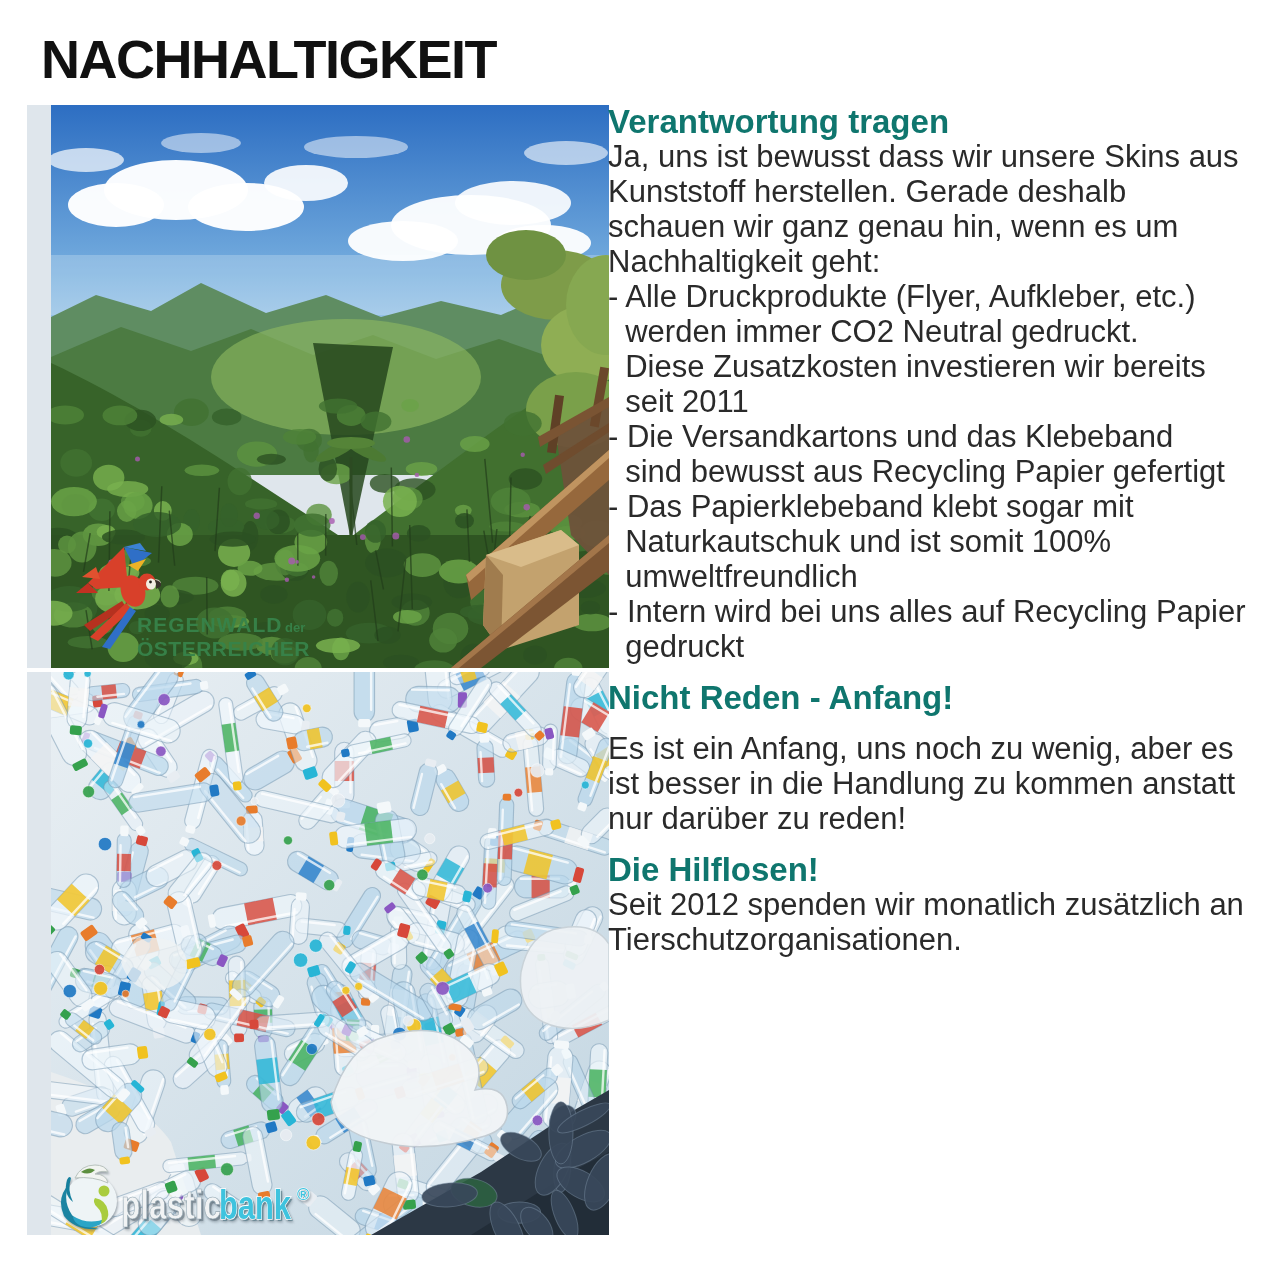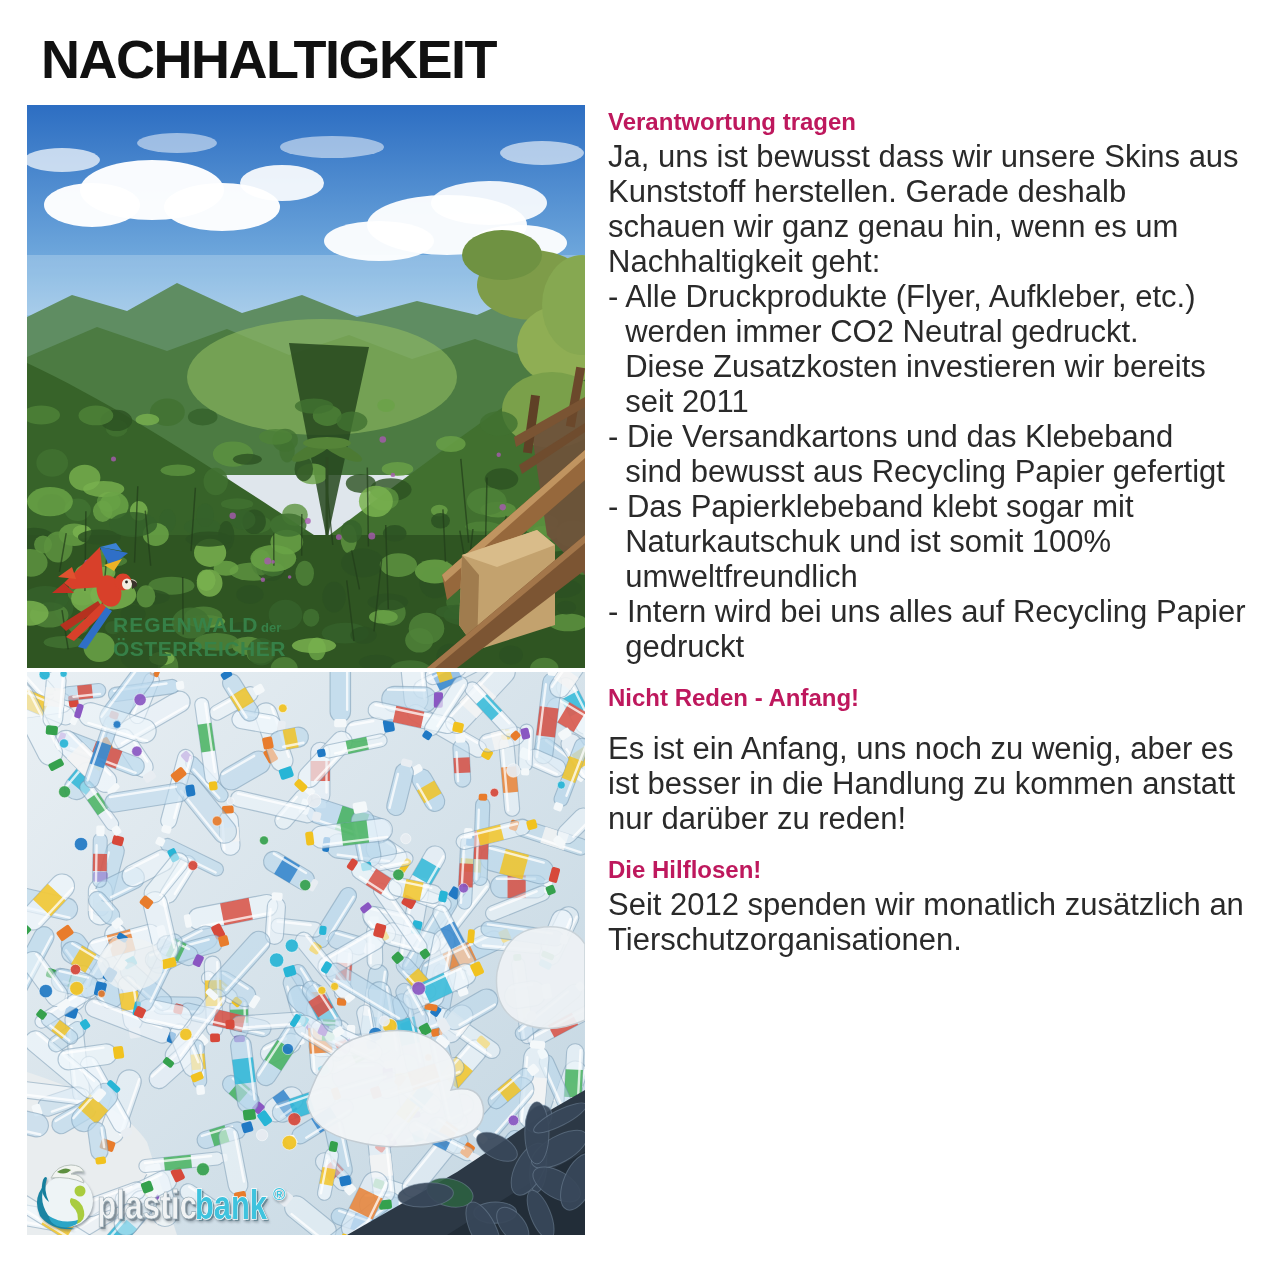--- a/index.html
+++ b/index.html
@@ -5,27 +5,27 @@
   html,body{margin:0;padding:0;}
   body{
     width:1280px;height:1280px;background:#ffffff;
     font-family:"Liberation Sans",sans-serif;color:#262626;overflow:hidden;
   }
   .page{position:relative;width:1280px;height:1280px;background:#fff;}
   .title{
     position:absolute;left:26px;top:16px;margin:15px;
     font-size:54px;line-height:1.05;font-weight:800;letter-spacing:-1.5px;color:#111;
   }
-  .photo{position:absolute;left:27px;width:558px;height:563px;overflow:hidden;background:#dfe6ec;}
+  .photo{position:absolute;left:27px;width:558px;height:563px;overflow:hidden;background:#dfe6ec;padding-left:24px;}
   .photo svg{display:block;width:100%;height:100%;}
   .photo-rainforest{top:105px;}
   .photo-plastic{top:672px;text-align:center;}
   .rightcol{position:absolute;left:608px;top:104px;width:672px;}
   .sec{margin:0 0 16px 0;}
-  .sec h2{margin:0;font-size:24px;line-height:35px;font-weight:700;color:#be185d;}
+  .sec h2{margin:0;font-size:33px;line-height:35px;font-weight:700;color:#0f766e;}
   .sec .body{font-size:31px;line-height:35px;white-space:pre-wrap;color:#2a2a2a;}
   .logo-shadow{filter:drop-shadow(1.5px 2px 1px rgba(70,85,95,0.45));}
   text{font-family:"Liberation Sans",sans-serif;}
 </style>
 </head>
 <body>
 
 <div class="page">
 
   <h1 class="title">NACHHALTIGKEIT</h1>

